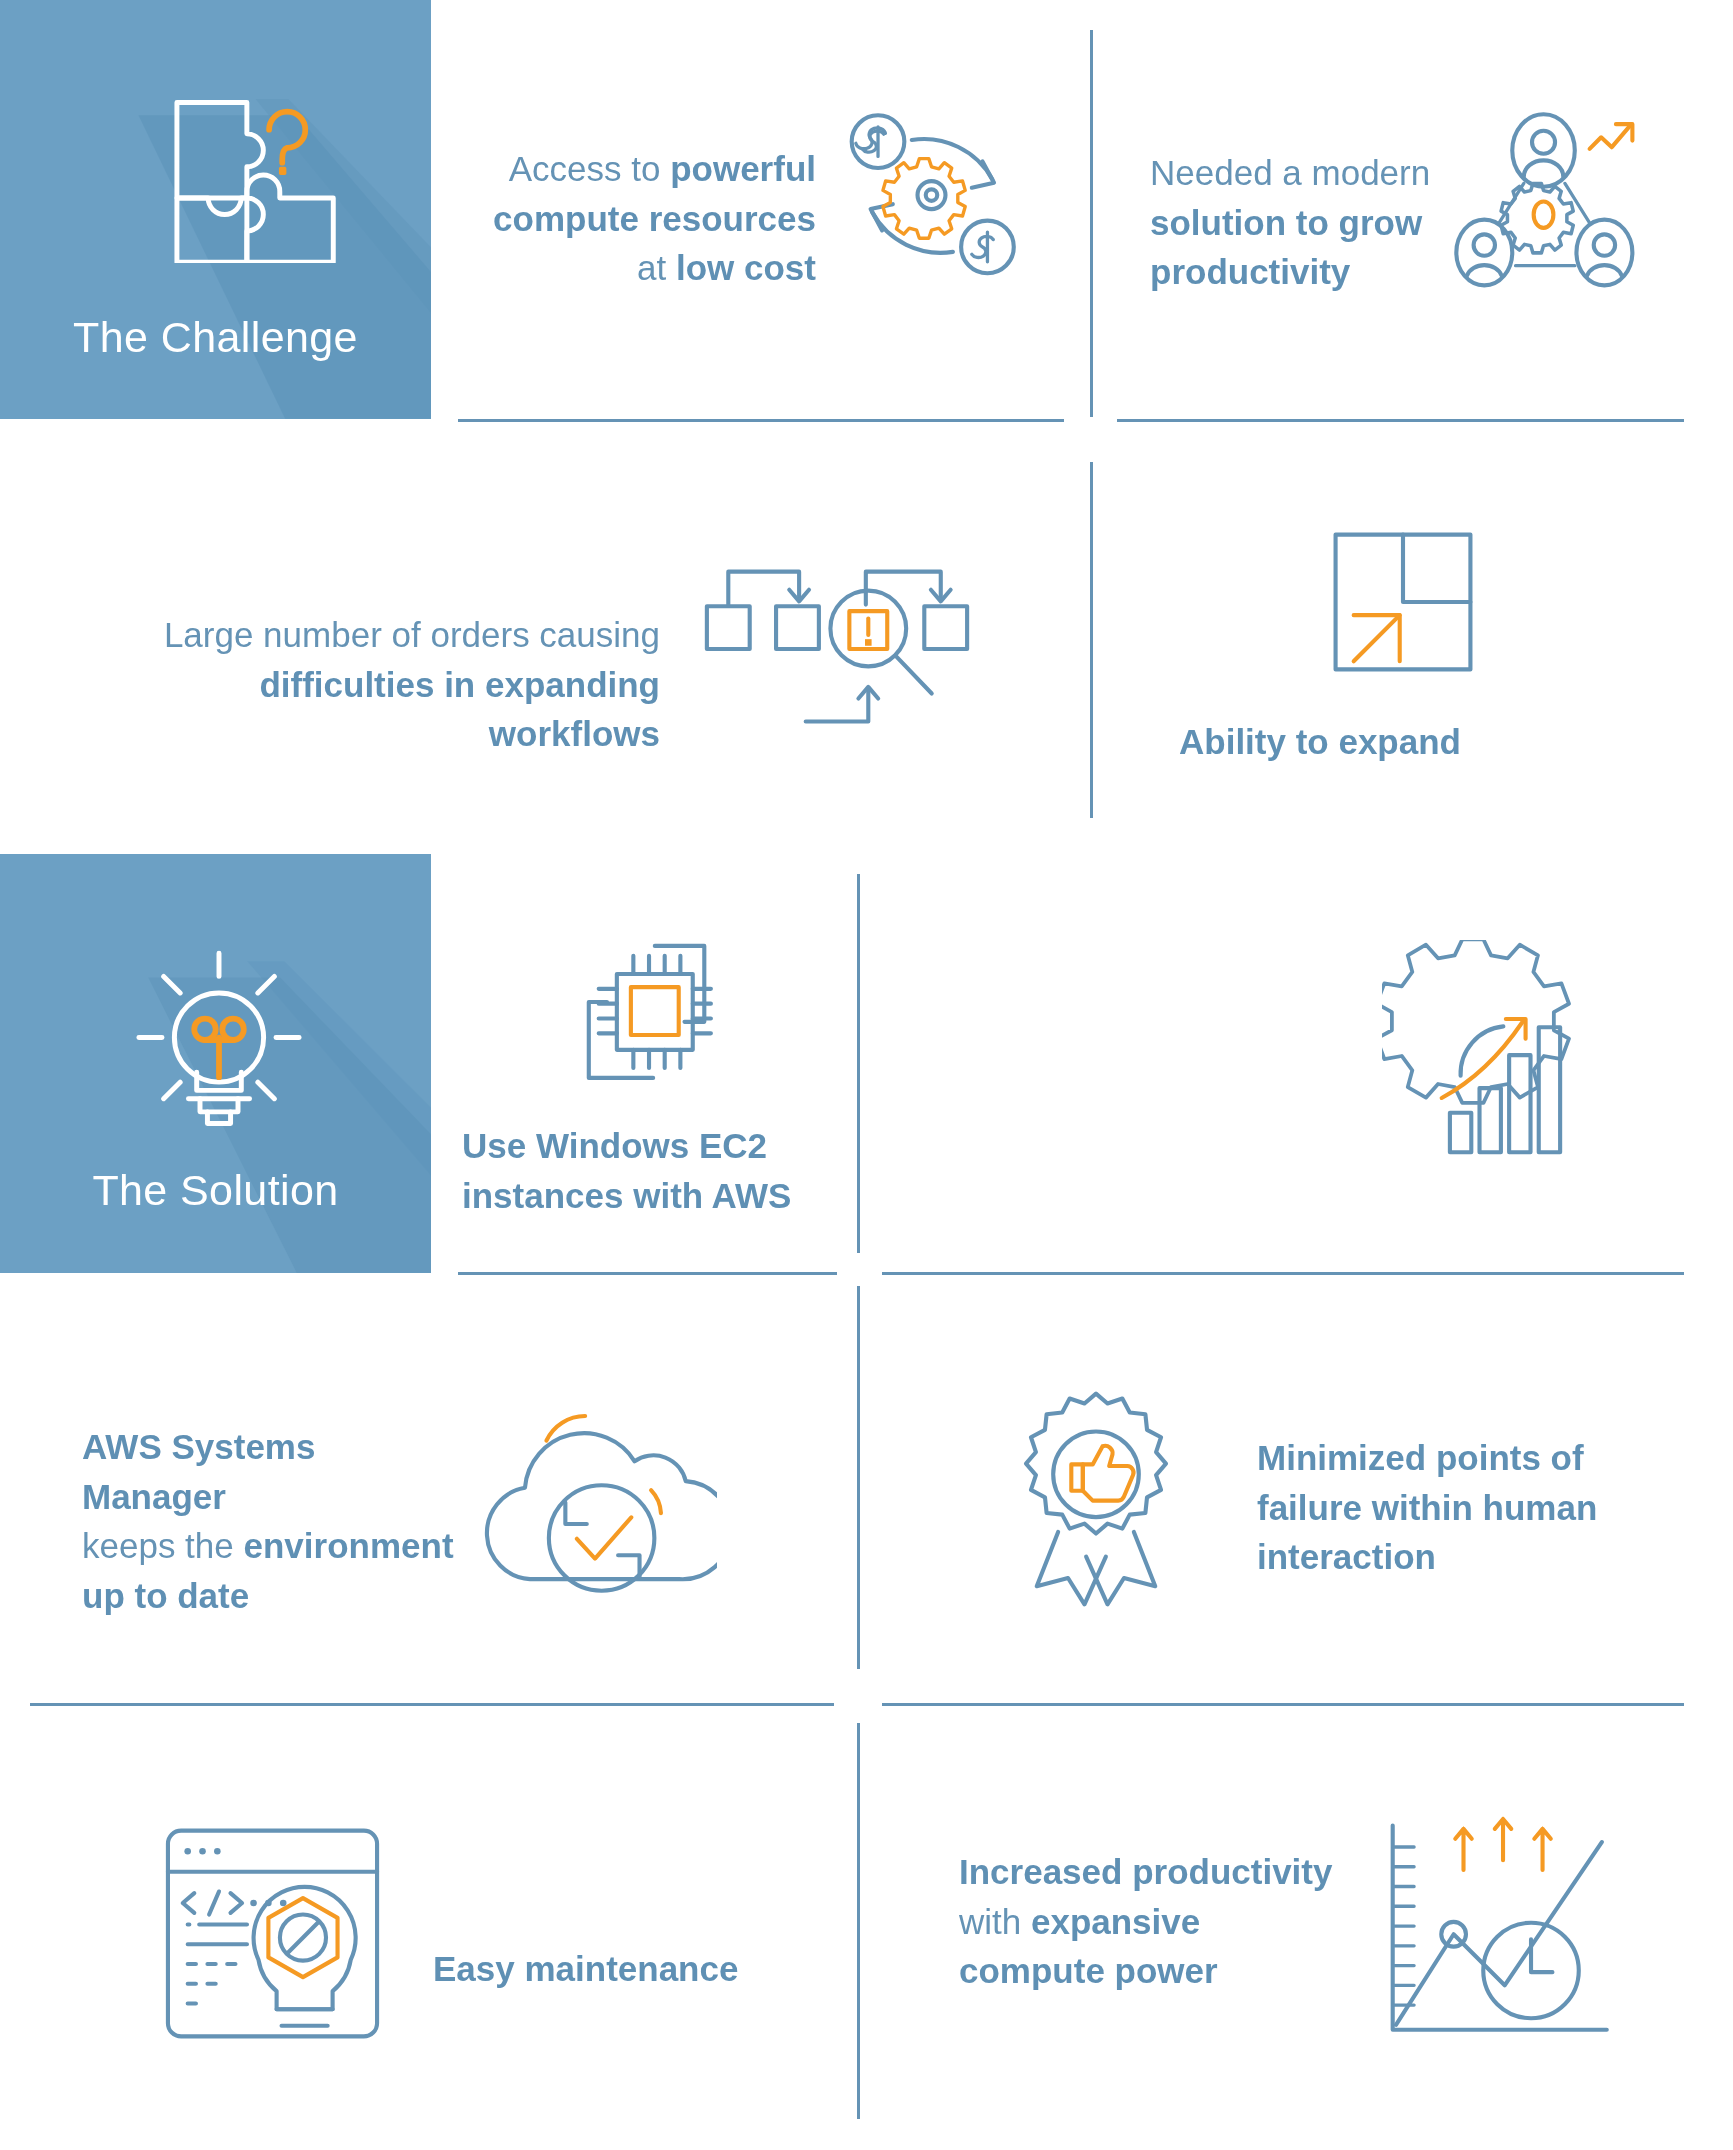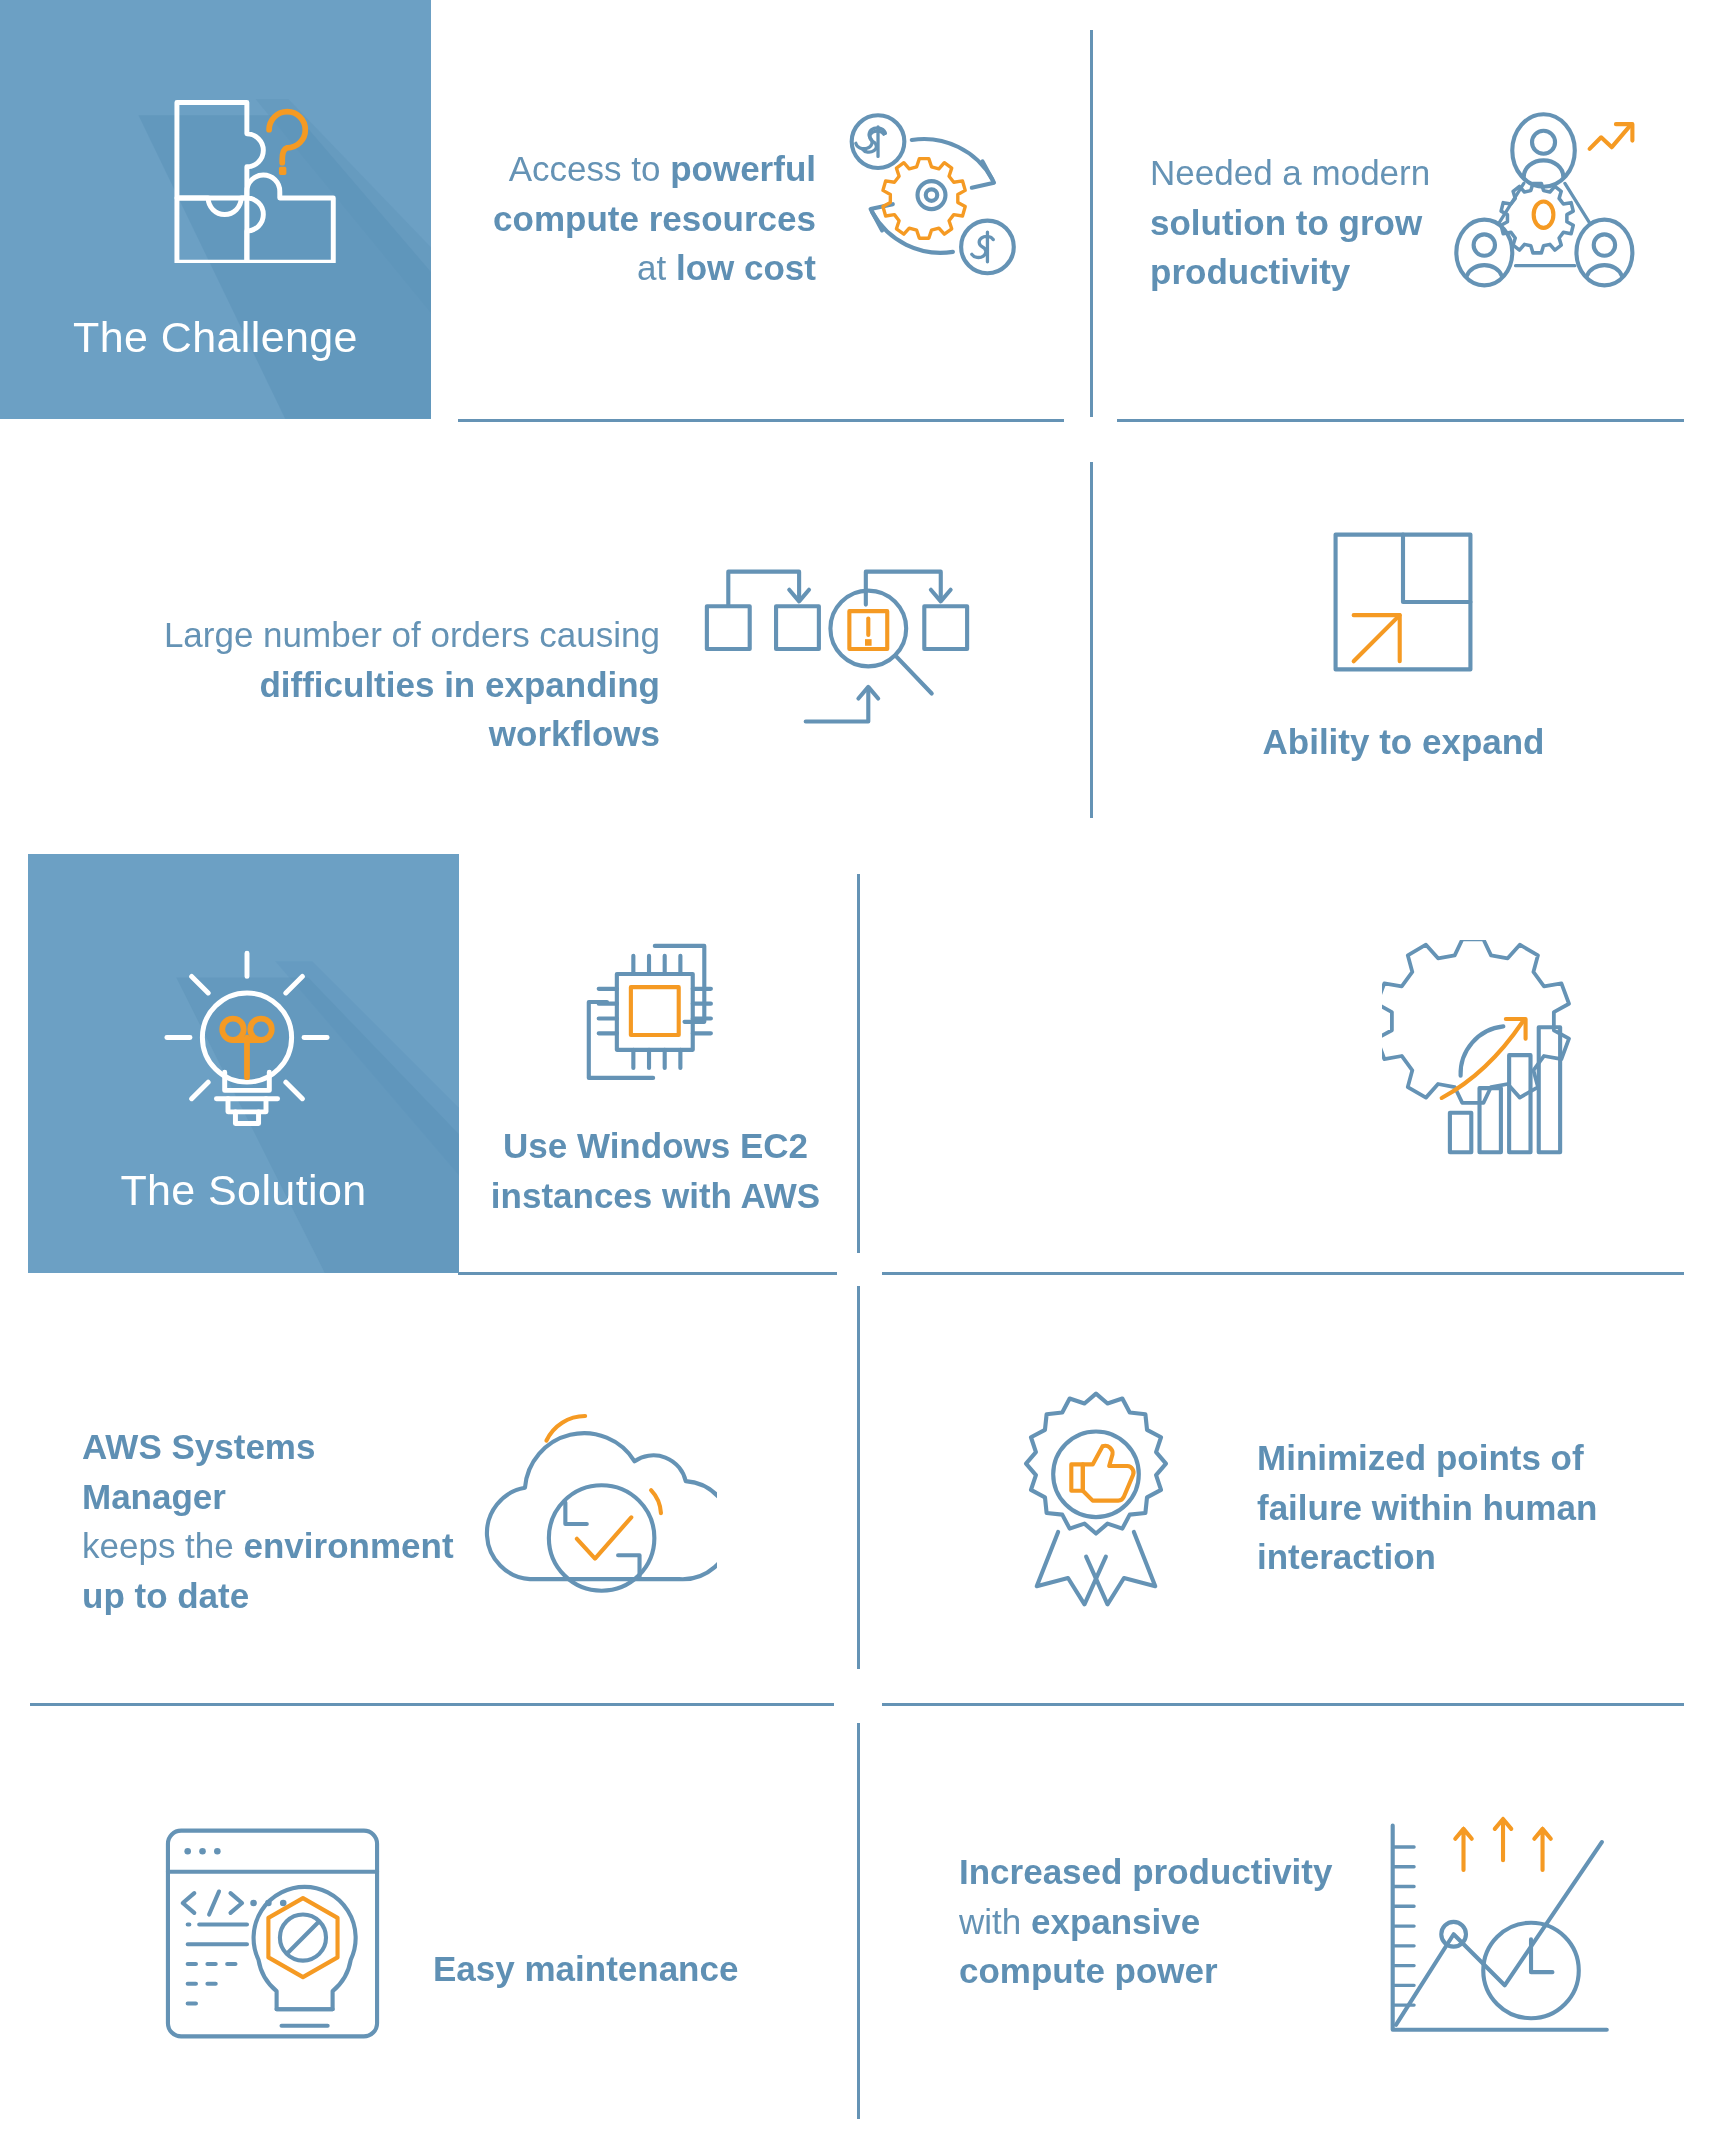--- a/index.html
+++ b/index.html
@@ -50,21 +50,21 @@
     position: absolute;
     font-size: 35px;
     line-height: 1.42;
     color: #6593b5;
     font-weight: 400;
   }
   .txt b, .txt .b {
     font-weight: 700;
     color: #5f90b4;
   }
-  .txt.center { text-align: center; }
+  .txt.center { }
   .txt.right  { text-align: right; }
   .txt.left   { text-align: left; }
   .txt.bold   { font-weight: 700; }
 
   
   .rule-h {
     position: absolute;
     height: 2.5px;
     background: #6593b5;
   }
@@ -216,21 +216,21 @@
       <path class="st-blue" d="M90 8 V90 H172"></path>
       <path class="st-or" d="M30 162 L86 106"></path>
       <path class="st-or" d="M30 106 H86 V162"></path>
     </svg>
   </div>
 
   <div class="txt center bold" style="left:1179px; top:717px; width:449px;">
     <b>Ability to expand</b>
   </div>
 
-  <div class="section-tile" style="left:0; top:854px; width:431px; height:419px;margin-left:28px;">
+  <div class="section-tile" style="left:0; top:854px; width:431px; height:419px;">
     <svg class="shadow-layer" viewBox="0 0 523 508" preserveAspectRatio="none">
       <polygon points="180,150 340,150 523,340 523,508 360,508" fill="#5b91b8" opacity="0.5"></polygon>
       <polygon points="300,130 345,130 523,308 523,390" fill="#5b91b8" opacity="0.3"></polygon>
     </svg>
     <div class="tile-icon" style="top:91px; width:190px; height:190px; left:124px; transform:none;">
       <svg viewBox="0 0 230 230">
 
         <path class="st-white" d="M115 10 v28 M48 38 l20 20 M182 38 l-20 20 M18 112 h28 M212 112 h-28 M48 186 l20 -20 M182 186 l-20 -20"></path>
 
         <circle class="st-white" cx="115" cy="112" r="54"></circle>

